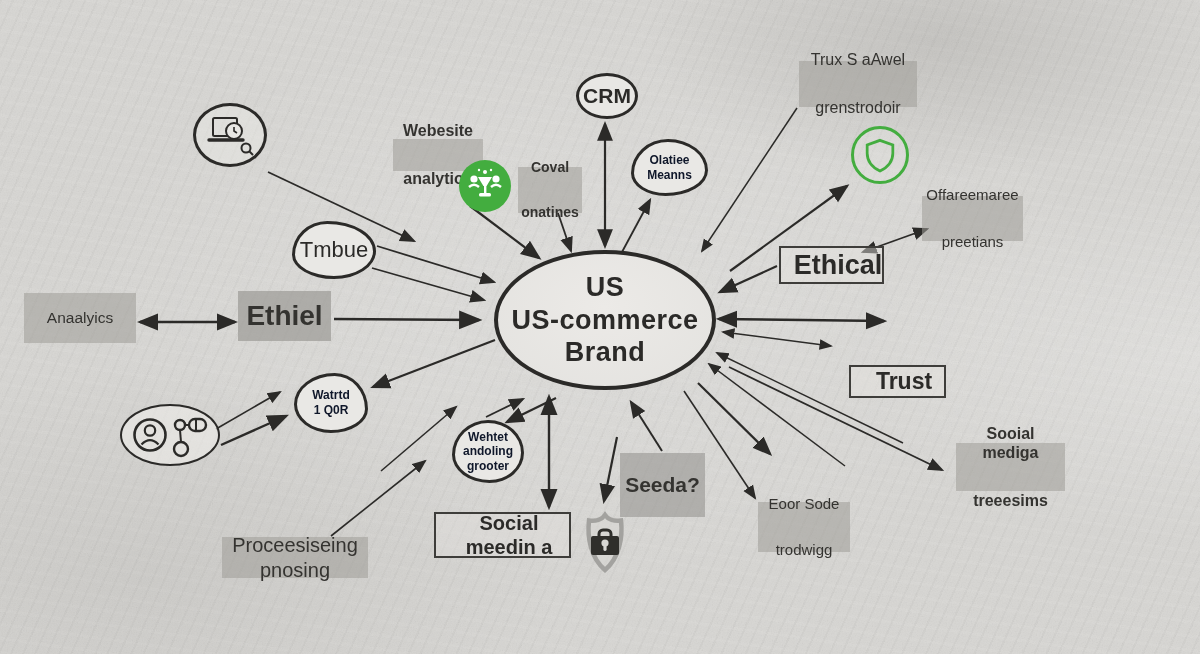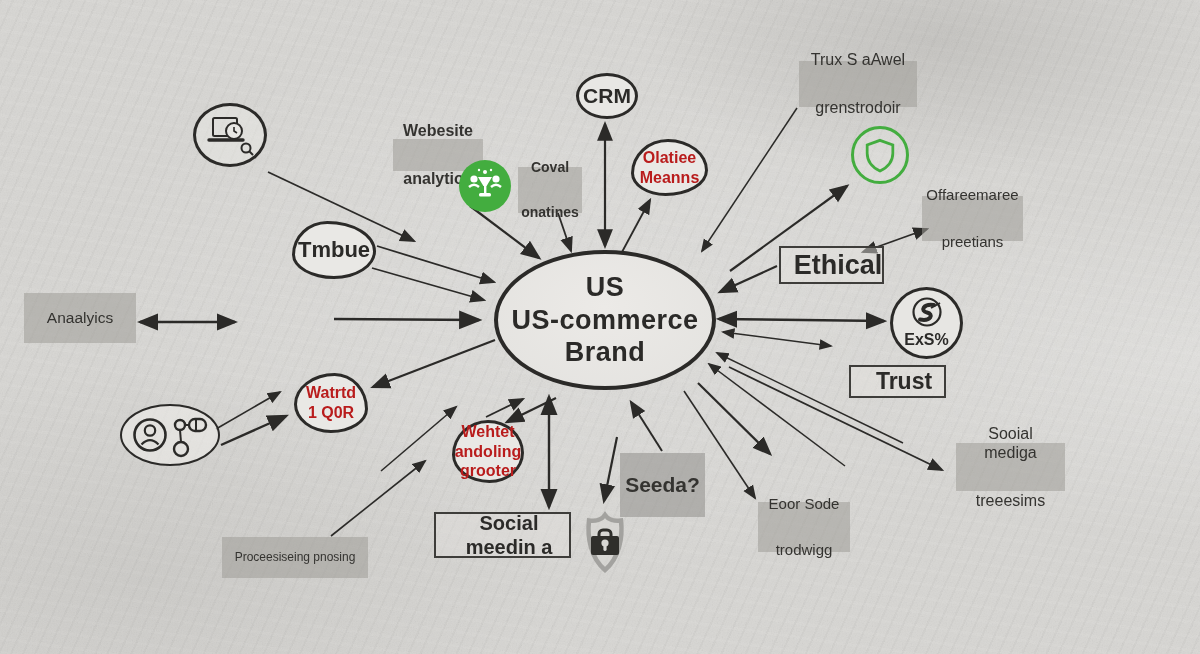--- a/index.html
+++ b/index.html
@@ -19,21 +19,21 @@
   #arrows{position:absolute;inset:0;}
   .node{position:absolute;display:flex;flex-direction:column;align-items:center;justify-content:center;text-align:center;box-sizing:border-box;line-height:1.22;}
   .label-box{background:rgba(158,156,152,0.55);color:#343330;padding:6px 6px;gap:28px;}
   .framed{border:2px solid #3e3d3a;background:rgba(230,229,225,0.45);padding-left:13px;}
   .oval{border:3px solid #2b2a28;border-radius:50%;background:#e8e7e4;}
   .cloud{border:3px solid #2b2a28;background:#e9e8e5;}
   .center-ellipse{border:4px solid #2b2a28;border-radius:50%;background:radial-gradient(ellipse at 50% 40%, #eceae7, #e3e2df);font-weight:700;font-size:27px;letter-spacing:0.5px;}
   .icon-circle{border:3px solid #2b2a28;border-radius:50%;background:rgba(235,234,231,0.45);}
   .green-circle{background:#43ad3f;border-radius:50%;}
   .green-ring{border:3.5px solid #43ad3f;border-radius:50%;background:rgba(235,234,231,0.3);}
-  .small-cloud-text{font-size:16px;font-weight:600;color:#b91c1c;}
+  .small-cloud-text{font-size:12px;font-weight:600;color:#0f172a;}
 </style>
 </head>
 <body>
 
 <div id="stage">
 
   <svg class="texture" width="1200" height="654">
     <filter id="grain">
         <feTurbulence type="fractalNoise" baseFrequency="0.8" numOctaves="2" seed="7"></feTurbulence>
         <feColorMatrix type="saturate" values="0"></feColorMatrix>
@@ -145,34 +145,26 @@
 
   <div class="node label-box" style="left:922px;top:196px;width:101px;height:45px;font-size:15px;">
     <span>Offareemaree</span>
     <span>preetians</span>
   </div>
 
   <div class="node framed" style="left:779px;top:246px;width:105px;height:38px;font-size:27px;font-weight:700;">
     <span>Ethical</span>
   </div>
 
-  <div class="node icon-circle" style="left:890px;top:287px;width:73px;height:72px;background:#e7e6e3;">
-    <svg width="36" height="32" viewBox="0 0 36 32">
-      <circle cx="18" cy="15" r="13.5" fill="none" stroke="#2b2a28" stroke-width="2.2"></circle>
-      <path d="M25,8 C14,6.5 11,14 18,15.5 C25,17 22,24.5 11,22.5" fill="none" stroke="#2b2a28" stroke-width="4" stroke-linecap="round"></path>
-      <line x1="31" y1="6" x2="22" y2="11" stroke="#2b2a28" stroke-width="2"></line>
-    </svg>
-    <span style="font-size:16px;font-weight:700;margin-top:1px;">ExS%</span>
-  </div>
 
   <div class="node framed" style="left:849px;top:365px;width:97px;height:33px;font-size:23px;font-weight:700;">
     <span>Trust</span>
   </div>
 
-  <div class="node label-box" style="left:956px;top:443px;width:109px;height:48px;font-size:16px;">
+  <div class="node label-box" style="left:956px;top:443px;width:109px;height:48px;font-size:16px;font-weight:bold;">
     <span>Sooial mediga</span>
     <span>treeesims</span>
   </div>
 
   <div class="node label-box" style="left:758px;top:502px;width:92px;height:50px;font-size:15px;">
     <span>Eoor Sode</span>
     <span>trodwigg</span>
   </div>
 
   <div class="node label-box" style="left:620px;top:453px;width:85px;height:64px;font-size:21px;font-weight:600;background:rgba(150,149,145,0.6);">
@@ -211,26 +203,29 @@
       <path d="M14.5,34.5 Q23,26 31.5,34.5" fill="none" stroke="#2b2a28" stroke-width="2.2"></path>
       <circle cx="53" cy="15" r="5" fill="none" stroke="#2b2a28" stroke-width="2.4"></circle>
       <rect x="62" y="9" width="17" height="12" rx="6" fill="none" stroke="#2b2a28" stroke-width="2.4"></rect>
       <line x1="69" y1="9" x2="69" y2="21" stroke="#2b2a28" stroke-width="2"></line>
       <circle cx="54" cy="39" r="7" fill="none" stroke="#2b2a28" stroke-width="2.4"></circle>
       <line x1="53" y1="20" x2="54" y2="32" stroke="#2b2a28" stroke-width="2"></line>
       <line x1="58" y1="15" x2="62" y2="15" stroke="#2b2a28" stroke-width="2"></line>
     </svg>
   </div>
 
-  <div class="node label-box" style="left:222px;top:537px;width:146px;height:41px;font-size:12px;">
+  <div class="node label-box" style="left:222px;top:537px;width:146px;height:41px;font-size:20px;">
     <span>Proceesiseing pnosing</span>
   </div>
 
+  <div class="node label-box" style="left:238px;top:291px;width:93px;height:50px;font-size:28px;font-weight:700;background:rgba(150,149,145,0.65);">
+    <span>Ethiel</span>
+  </div>
 
   <div class="node label-box" style="left:24px;top:293px;width:112px;height:50px;font-size:15.5px;">
     <span>Anaalyics</span>
   </div>
 
-  <div class="node cloud" style="left:292px;top:221px;width:84px;height:58px;font-size:22px;font-weight:700;border-radius:42% 58% 50% 50% / 58% 52% 48% 42%;">
+  <div class="node cloud" style="left:292px;top:221px;width:84px;height:58px;font-size:22px;font-weight:400;border-radius:42% 58% 50% 50% / 58% 52% 48% 42%;">
     <span>Tmbue</span>
   </div>
 
 </div>
 
 </body></html>

